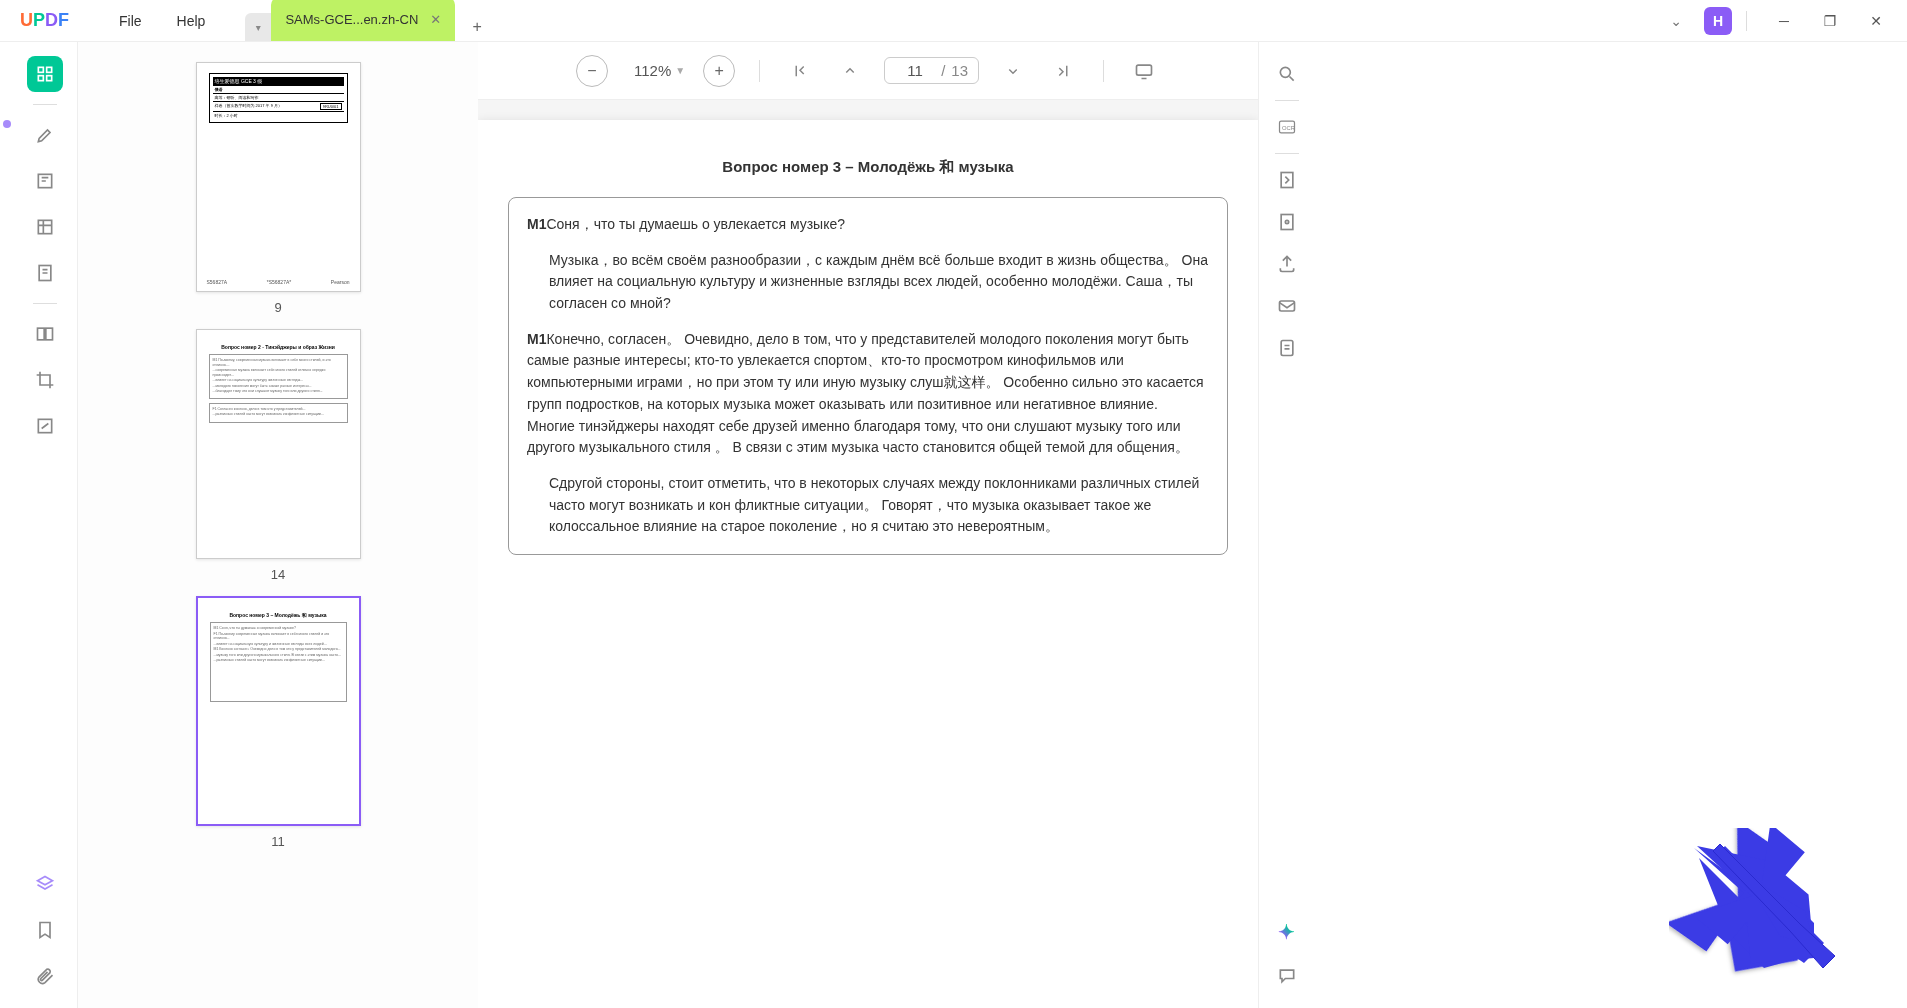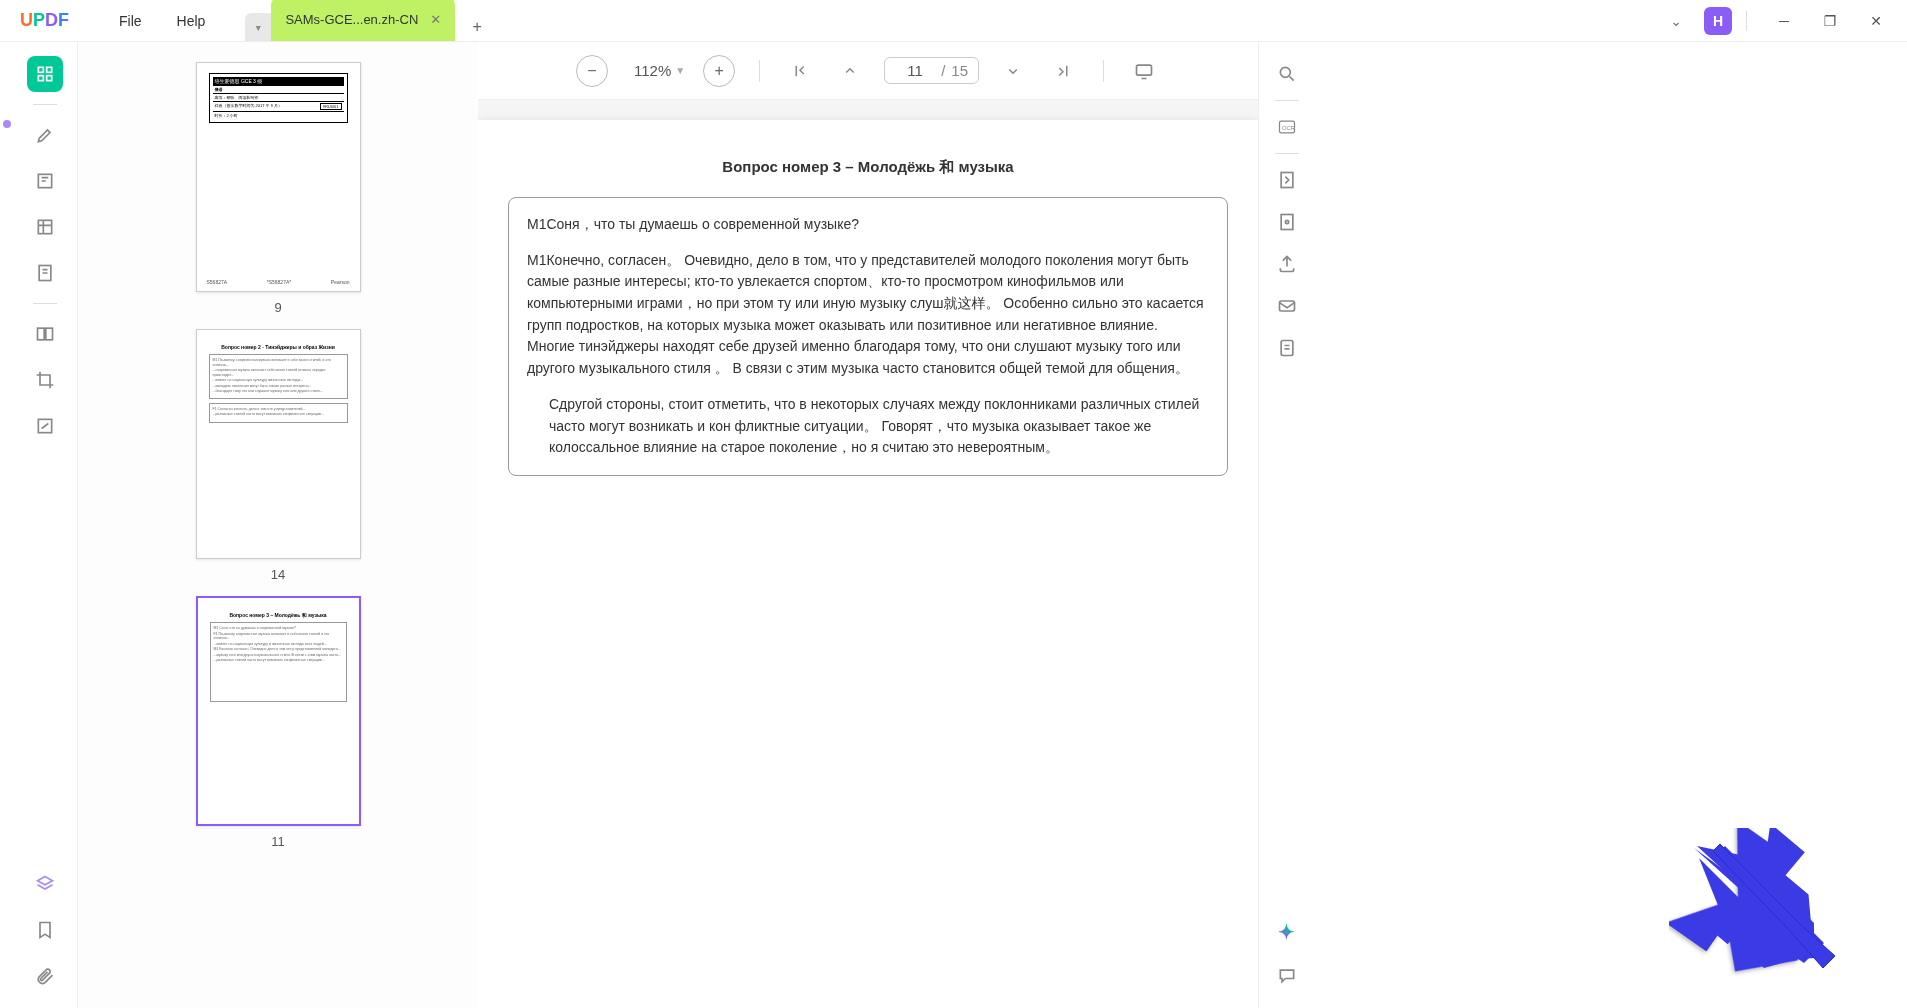--- a/index.html
+++ b/index.html
@@ -66,21 +66,21 @@
 .vt-sep { width: 1px; height: 22px; background: #ddd; margin: 0 6px; }
 .page-input { width: 40px; text-align: center; font-size: 15px; color: #555; border: none; outline: none; background: transparent; }
 .page-box { border: 1px solid #ccc; border-radius: 6px; padding: 4px 10px; display: flex; align-items: center; gap: 6px; font-size: 15px; color: #888; }
 
 .view-area { flex: 1; overflow: auto; display: flex; justify-content: center; padding: 20px 0; }
 .page { width: 780px; background: #fff; box-shadow: 0 2px 10px rgba(0,0,0,0.12); padding: 38px 30px; position: relative; min-height: 900px; }
 .page-title { text-align: center; font-weight: 600; font-size: 15px; margin-bottom: 20px; color: #333; }
 .content-box { border: 1px solid #999; border-radius: 8px; padding: 16px 18px; font-size: 14px; line-height: 1.55; color: #333; }
 .dialog-line { margin-bottom: 14px; }
 .dialog-line:last-child { margin-bottom: 0; }
-.speaker { font-weight: 400; }
+.speaker { font-weight: 700; }
 
 
 .right-toolbar { width: 56px; background: #fff; border-left: 1px solid #eee; display: flex; flex-direction: column; align-items: center; padding-top: 14px; gap: 6px; border-top-right-radius: 14px; }
 .rt-btn { width: 36px; height: 36px; display: flex; align-items: center; justify-content: center; cursor: pointer; border-radius: 8px; color: #666; }
 .rt-btn svg { width: 20px; height: 20px; }
 .rt-sep { width: 24px; height: 1px; background: #dedede; margin: 2px 0; }
 .rt-bottom { margin-top: auto; padding-bottom: 14px; display: flex; flex-direction: column; align-items: center; gap: 8px; }
 .ai-icon { font-size: 20px; background: linear-gradient(45deg, #ff6b35, #8b5cf6, #00c896, #3b82f6); -webkit-background-clip: text; -webkit-text-fill-color: transparent; font-weight: 800; }
 
 
@@ -265,21 +265,21 @@
             </svg>
           </div>
       <div class="vt-btn">
             <svg width="18" height="18" viewBox="0 0 24 24" fill="none" stroke="#888" stroke-width="2">
               <path d="M17 14l-5-5-5 5"></path>
             </svg>
           </div>
       <div class="page-box">
         <input class="page-input" value="11" style="">
         <span>/</span>
-        <span>15</span>
+        <span>13</span>
       </div>
       <div class="vt-btn">
             <svg width="18" height="18" viewBox="0 0 24 24" fill="none" stroke="#888" stroke-width="2">
               <path d="M7 10l5 5 5-5"></path>
             </svg>
           </div>
       <div class="vt-btn">
             <svg width="18" height="18" viewBox="0 0 24 24" fill="none" stroke="#888" stroke-width="2">
               <path d="M7 8l5 5-5 5M17 5v14"></path>
             </svg>
@@ -291,21 +291,22 @@
               <path d="M9 21h6"></path>
             </svg>
           </div>
     </div>
 
     <div class="view-area">
       <div class="page">
 
         <div class="page-title">Вопрос номер 3 – Молодёжь 和 музыка</div>
         <div class="content-box">
-          <div class="dialog-line"><span class="speaker">М1</span><span>Соня，что ты думаешь о современной музыке?</span></div>
+          <div class="dialog-line"><span class="speaker">М1</span><span>Соня，что ты думаешь о увлекается музыке?</span></div>
+          <div class="dialog-line" style="padding-left:22px"><span>Музыка，во всём своём разнообразии，с каждым днём всё больше входит в жизнь общества。 Она влияет на социальную культуру и жизненные взгляды всех людей, особенно молодёжи. Саша，ты согласен со мной?</span></div>
           <div class="dialog-line"><span class="speaker">М1</span><span>Конечно, согласен。 Очевидно, дело в том, что у представителей молодого поколения могут быть самые разные интересы; кто-то увлекается спортом、кто-то просмотром кинофильмов или компьютерными играми，но при этом ту или иную музыку слуш就这样。 Особенно сильно это касается групп подростков, на которых музыка может оказывать или позитивное или негативное влияние. Многие тинэйджеры находят себе друзей именно благодаря тому, что они слушают музыку того или другого музыкального стиля 。 В связи с этим музыка часто становится общей темой для общения。</span></div>
           <div class="dialog-line" style="padding-left:22px"><span>Сдругой стороны, стоит отметить, что в некоторых случаях между поклонниками различных стилей часто могут возникать и кон фликтные ситуации。 Говорят，что музыка оказывает такое же колоссальное влияние на старое поколение，но я считаю это невероятным。</span></div>
         </div>
       </div>
     </div>
   </div>
 
   <div class="right-toolbar">
     <div class="rt-btn">
           <svg viewBox="0 0 24 24" fill="none" stroke="#888" stroke-width="2">

